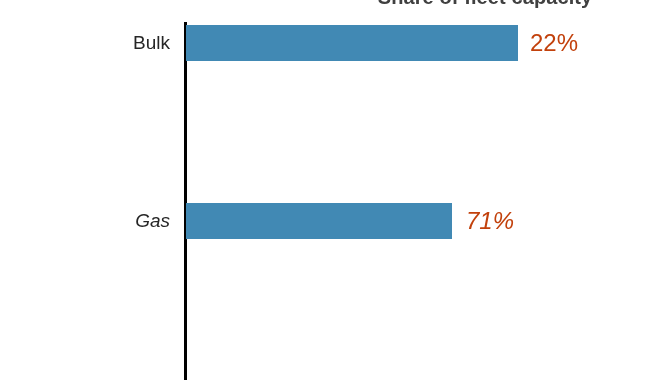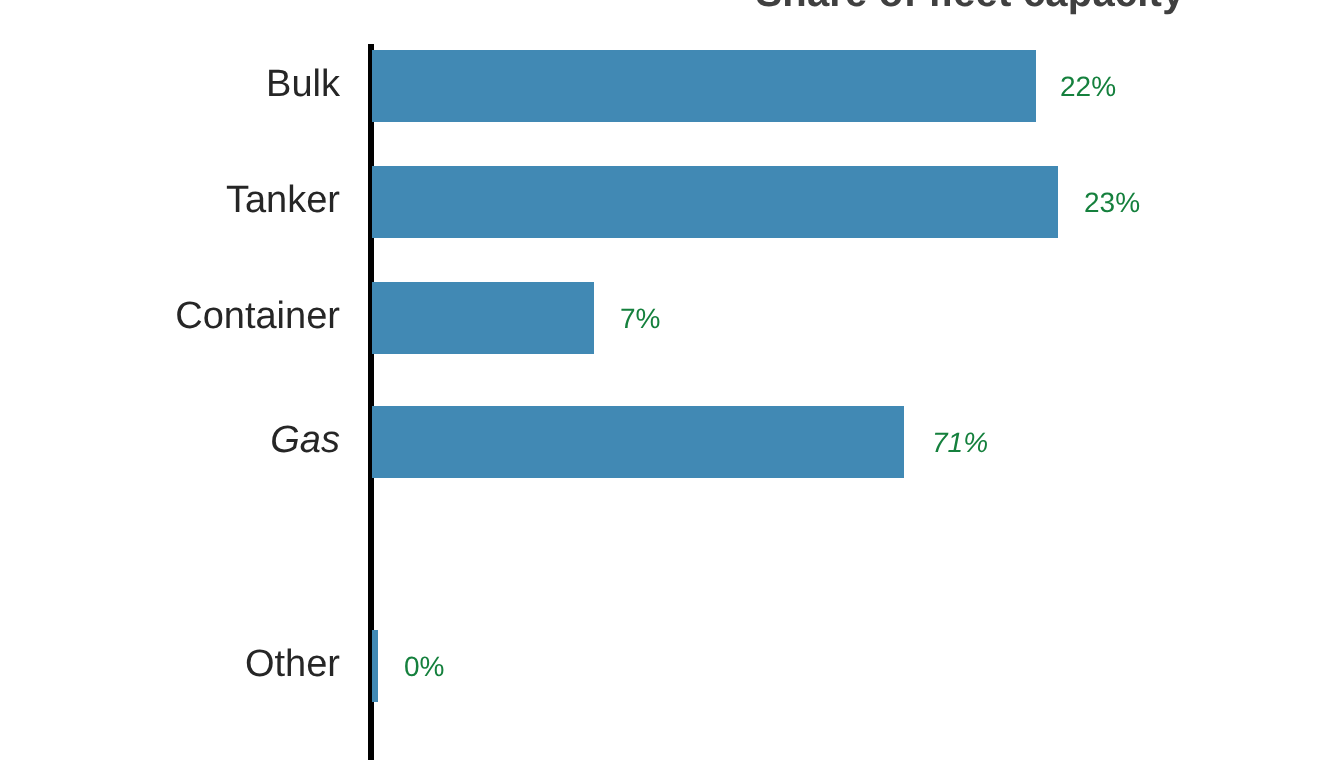--- a/index.html
+++ b/index.html
@@ -78,22 +78,22 @@
     top: 11px;
     height: 36px;
     background: #4189b4;
   }
   .bar-value {
     position: absolute;
     top: 11px;
     height: 36px;
     display: flex;
     align-items: center;
-    font-size: 14px;
-    color: #15803d;
+    font-size: 24px;
+    color: #c2410c;
     white-space: nowrap;
   }
 </style>
 </head>
 <body>
 
 <div id="chart-root">
 
   <div id="chart-title">Share of fleet capacity</div>
 
@@ -102,47 +102,26 @@
     <div id="category-axis-line"></div>
 
     <div class="bar-row" style="top:0px;">
       <div class="bar-row-label">Bulk</div>
       <div class="bar-track">
         <div class="bar-rect" style="width:332px;"></div>
         <div class="bar-value" style="left:344px;">22%</div>
       </div>
     </div>
 
-    <div class="bar-row" style="top:58px;">
-      <div class="bar-row-label">Tanker</div>
-      <div class="bar-track">
-        <div class="bar-rect" style="width:343px;"></div>
-        <div class="bar-value" style="left:356px;">23%</div>
-      </div>
-    </div>
 
-    <div class="bar-row" style="top:116px;">
-      <div class="bar-row-label">Container</div>
-      <div class="bar-track">
-        <div class="bar-rect" style="width:111px;"></div>
-        <div class="bar-value" style="left:124px;">7%</div>
-      </div>
-    </div>
 
     <div class="bar-row" style="top:178px;font-style:italic;">
       <div class="bar-row-label">Gas</div>
       <div class="bar-track">
         <div class="bar-rect" style="width:266px;"></div>
         <div class="bar-value" style="left:280px;">71%</div>
       </div>
     </div>
 
 
-    <div class="bar-row" style="top:290px;">
-      <div class="bar-row-label">Other</div>
-      <div class="bar-track">
-        <div class="bar-rect" style="width:3px;"></div>
-        <div class="bar-value" style="left:16px;">0%</div>
-      </div>
-    </div>
 
   </div>
 </div>
 
 </body></html>

